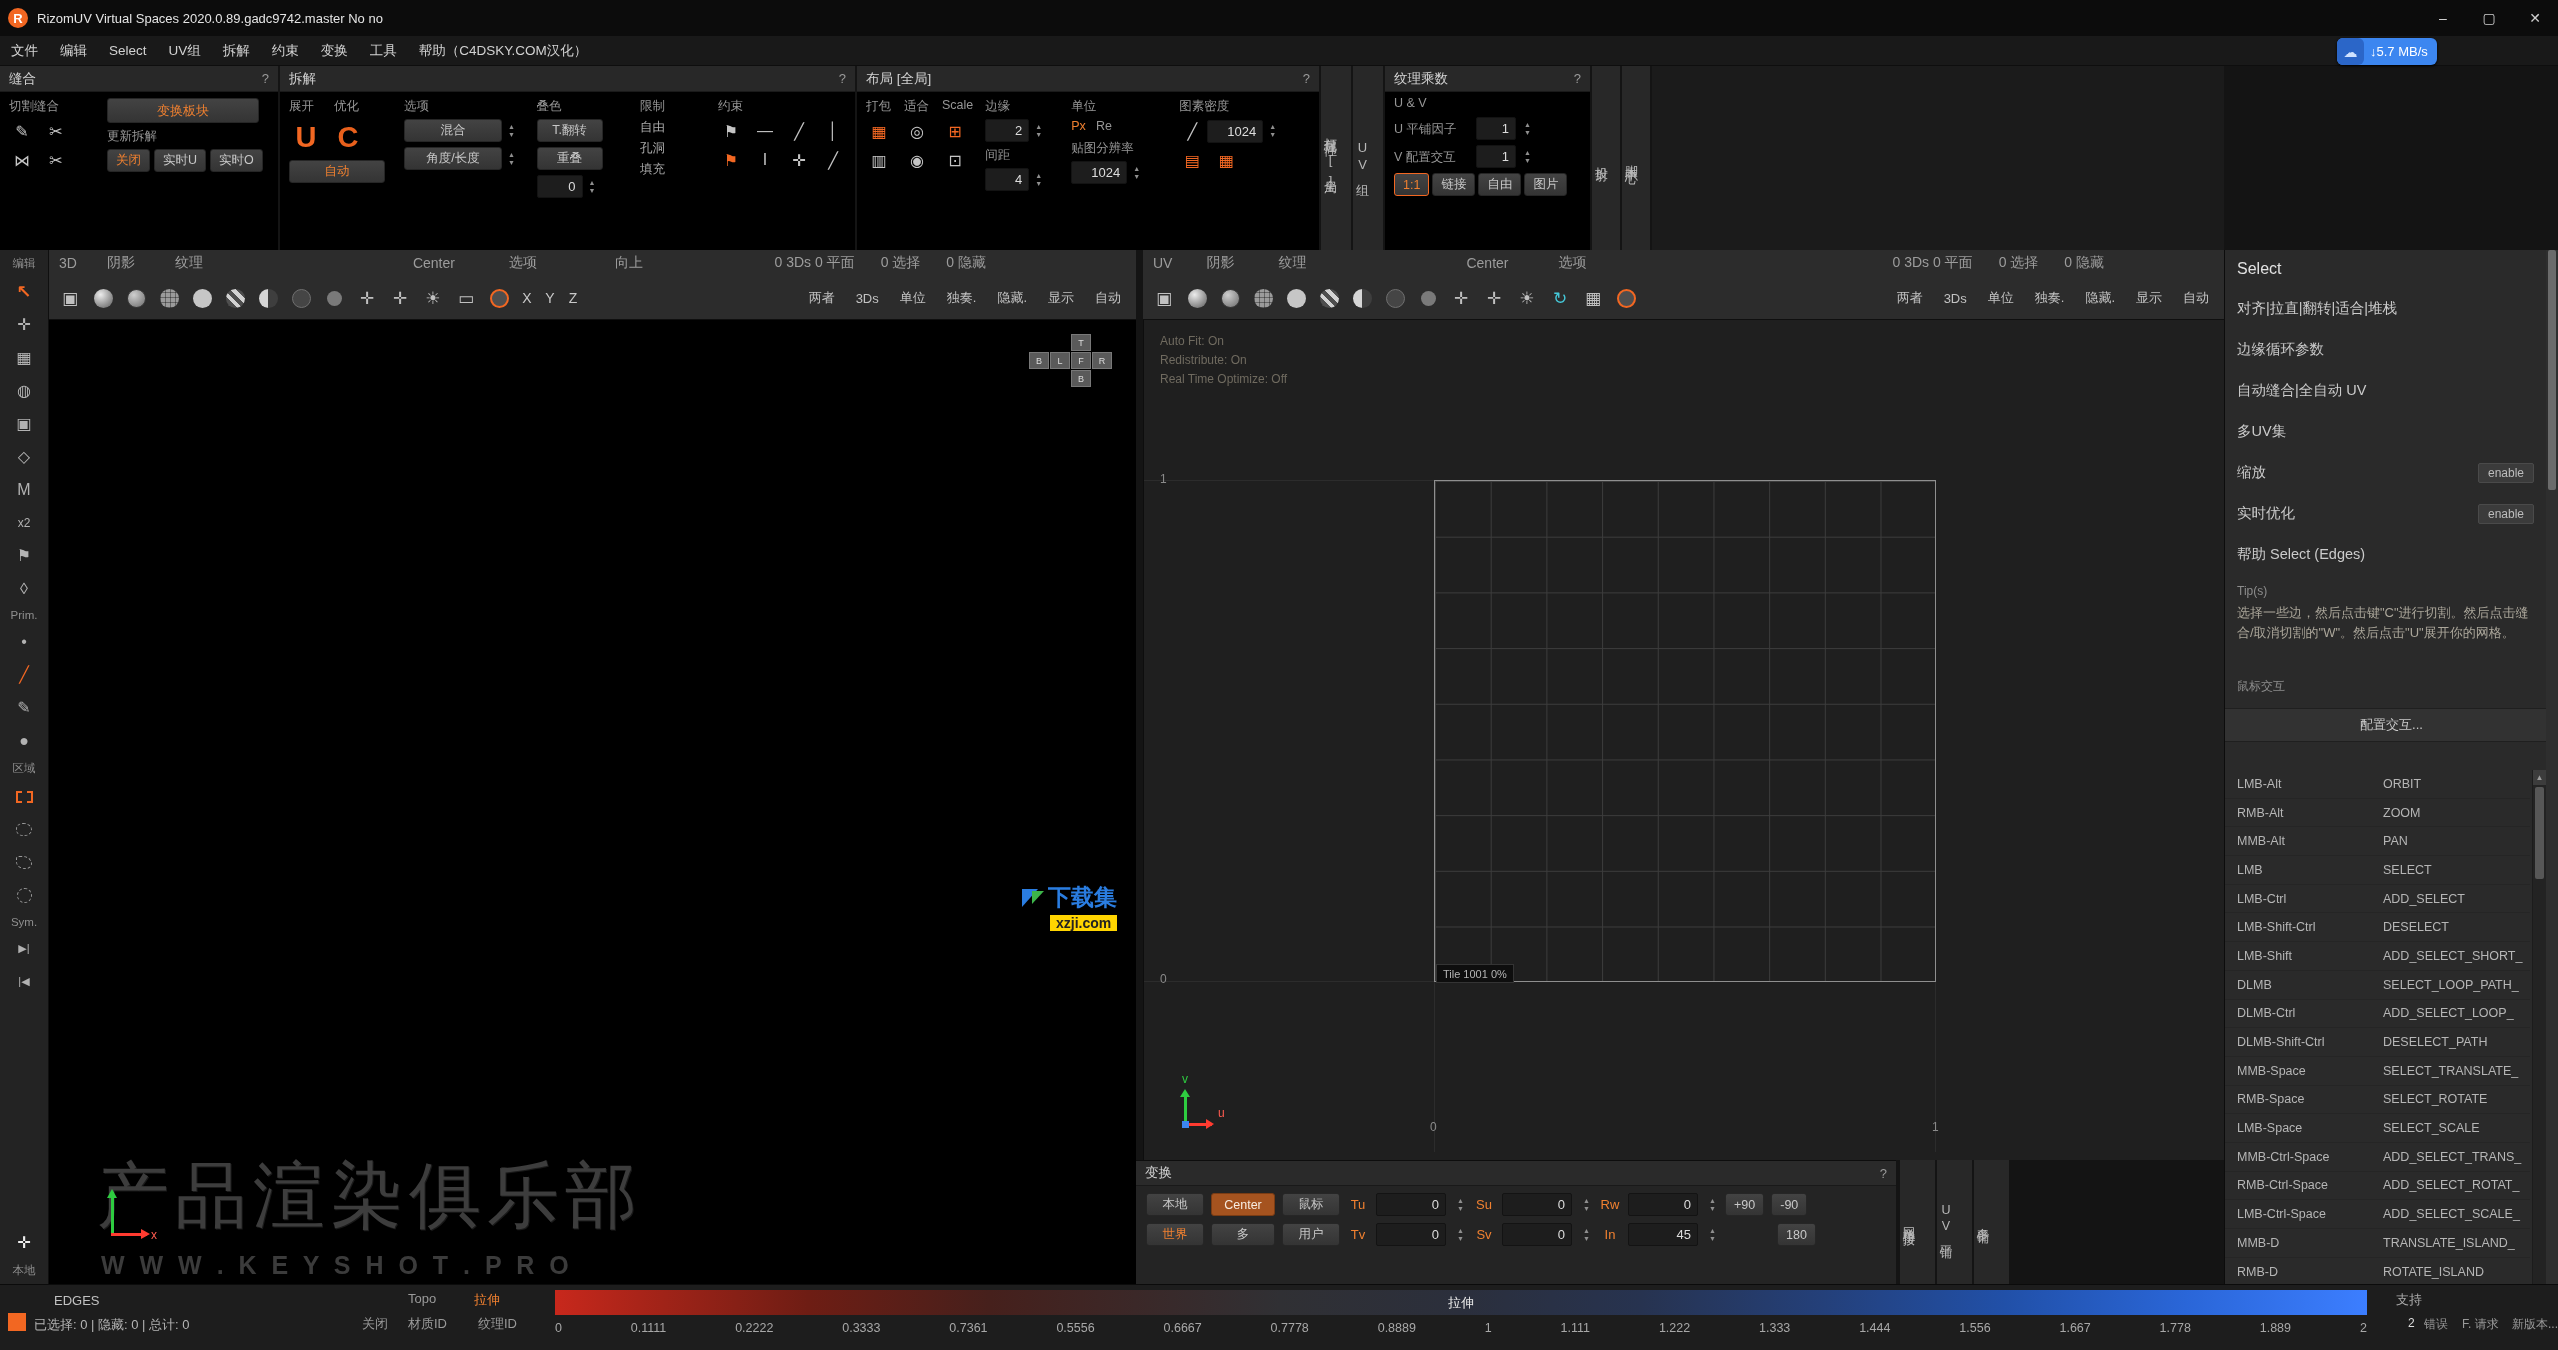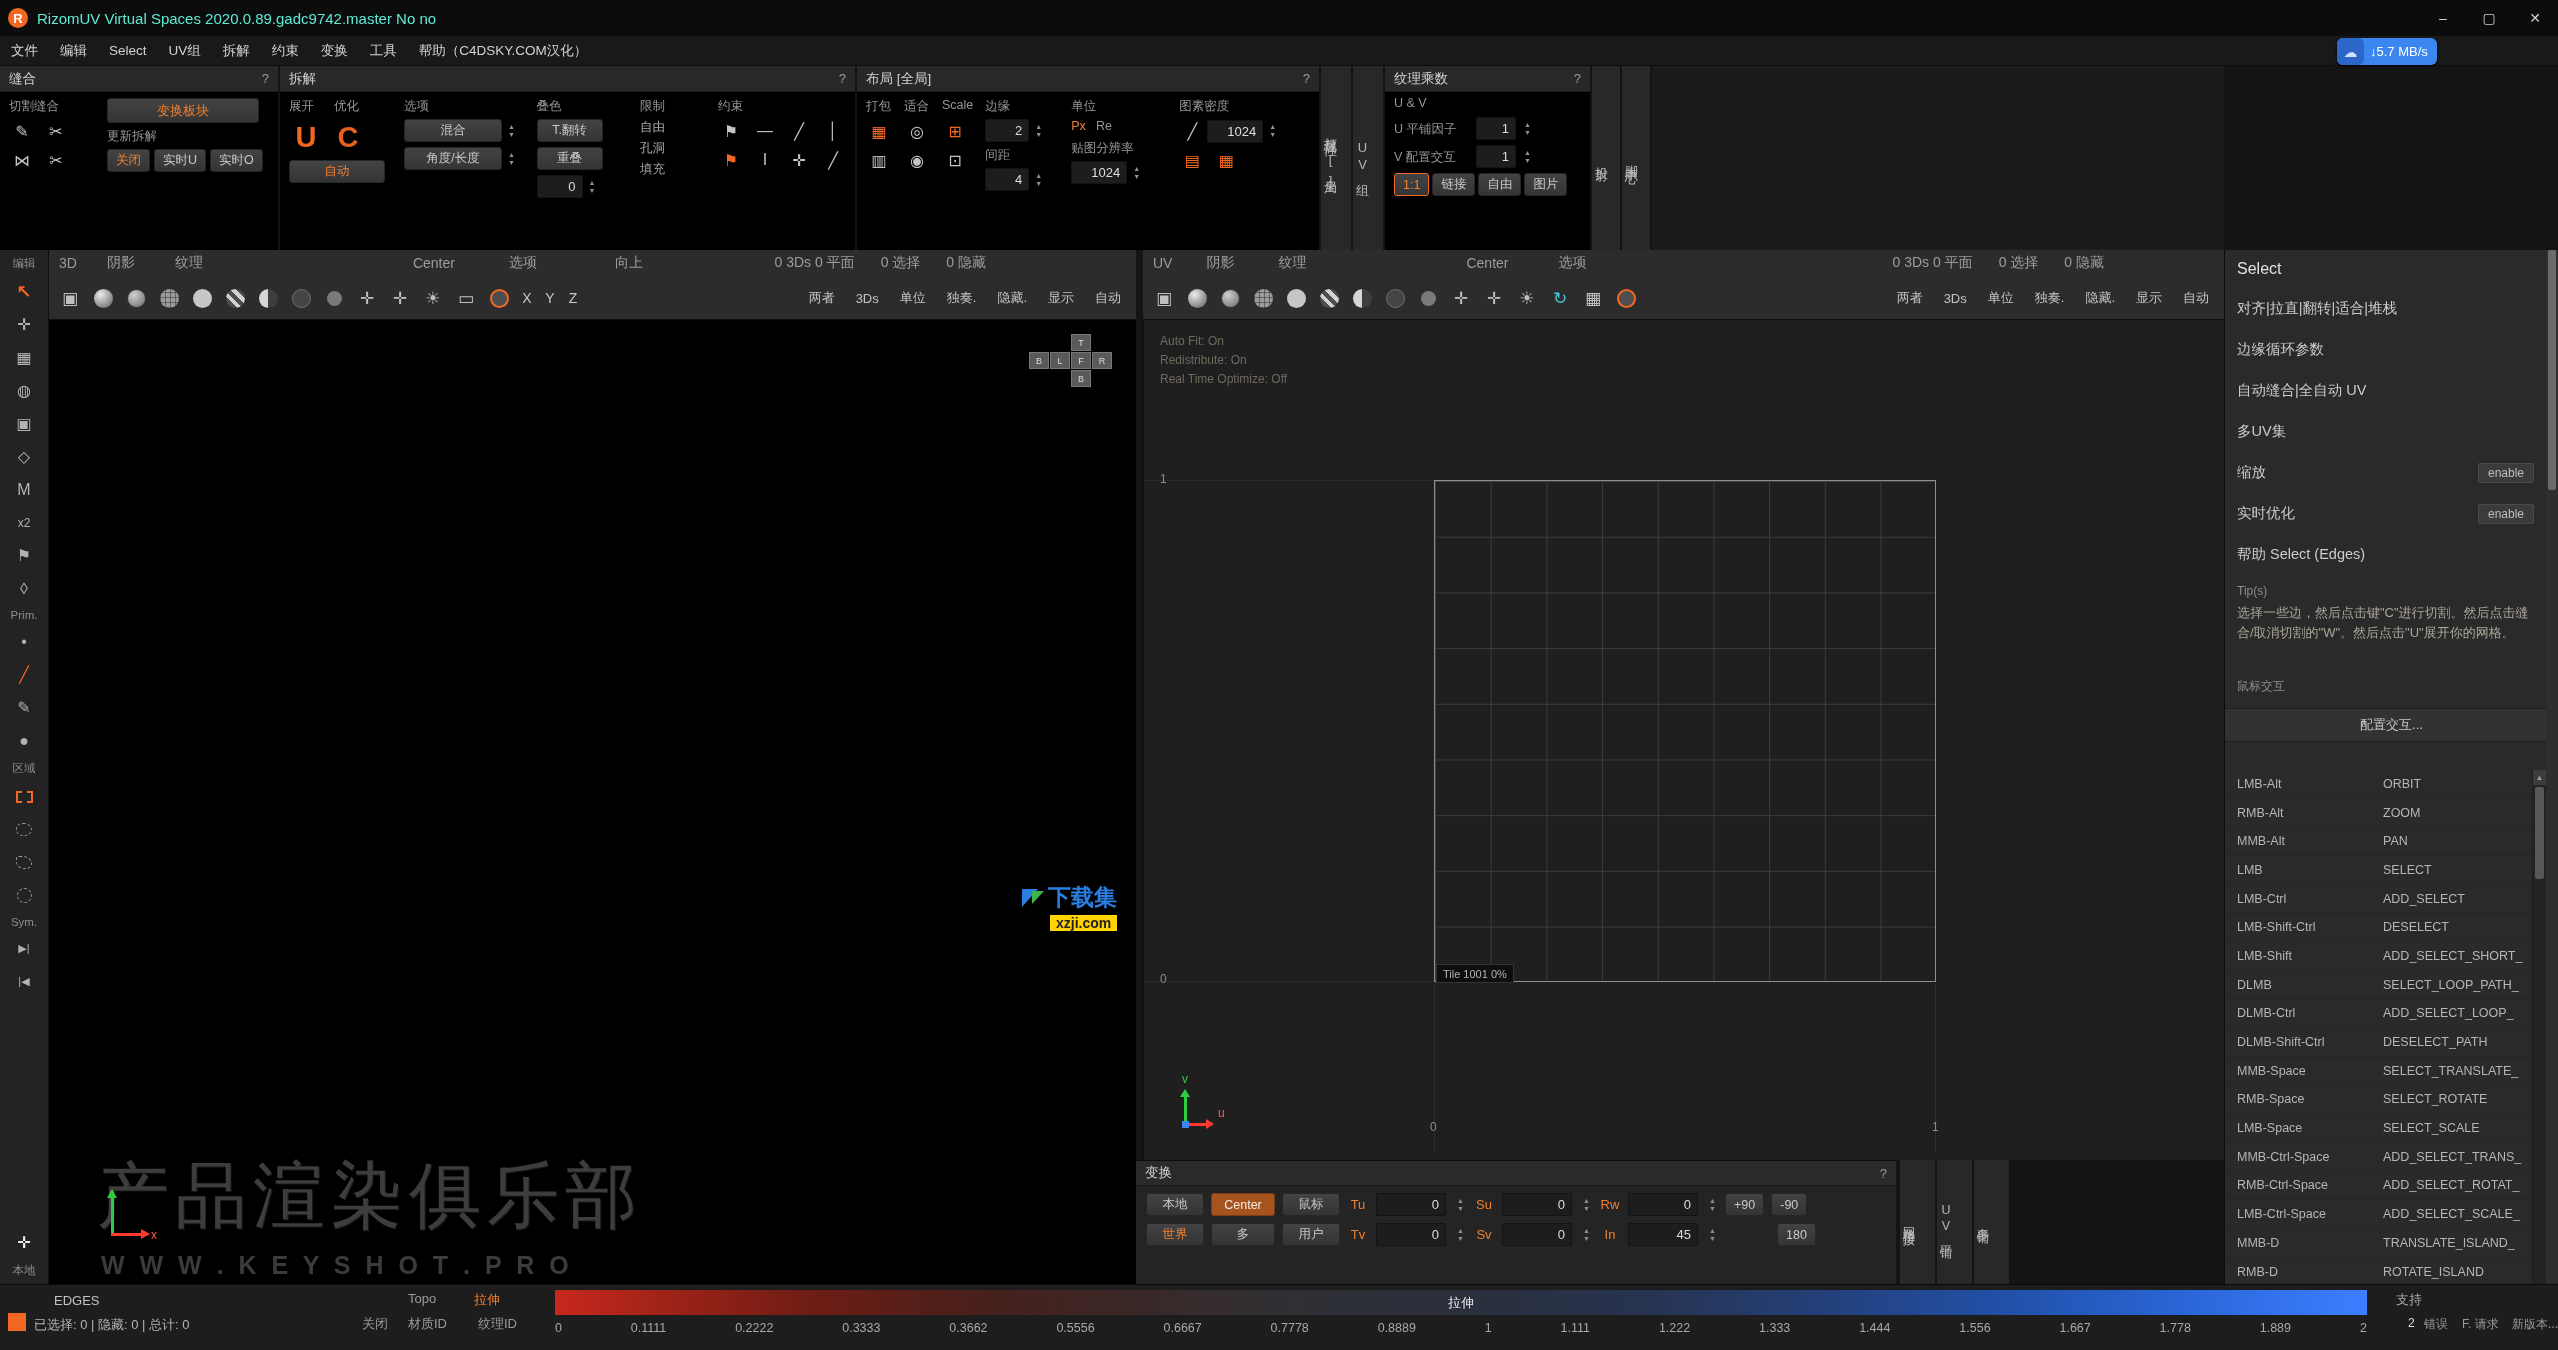--- a/index.html
+++ b/index.html
@@ -2,21 +2,21 @@
 <html><head>
 <meta charset="utf-8">
 <style>
 *{box-sizing:border-box;margin:0;padding:0}
 html,body{background:#090909}
 #app{position:relative;width:2558px;height:1350px;background:#141414;font-family:"Liberation Sans","DejaVu Sans",sans-serif;color:#c6c6c6;overflow:hidden}
 
 .titlebar{position:absolute;left:0;top:0;width:2558px;height:36px;background:#0c0c0c;display:flex;align-items:center}
 .logo{width:20px;height:20px;border-radius:50%;margin:0 9px 0 8px;background:#f26722;display:flex;align-items:center;justify-content:center;color:#fff;font-size:13px;font-weight:bold}
 .logo::before{content:"R"}
-.wtitle{font-size:15px;color:#5eead4}
+.wtitle{font-size:13px;color:#e5e5e5}
 .winbtns{margin-left:auto;display:flex}
 .wb{width:46px;height:36px;display:flex;align-items:center;justify-content:center;color:#cfcfcf;font-size:14px}
 .wb-min::before{content:"–"} .wb-max::before{content:"▢"} .wb-close::before{content:"✕"}
 
 .menubar{position:absolute;left:0;top:36px;width:2558px;height:30px;background:#191919;display:flex;align-items:center;border-bottom:1px solid #0e0e0e}
 .mi{padding:0 11px;font-size:13.5px;color:#d2d2d2}
 
 .badge{position:absolute;left:2337px;top:38px;height:27px;display:flex;align-items:center;background:#3c86f0;border-radius:6px;padding-right:9px;color:#fff;font-size:13px;box-shadow:0 1px 3px #000}
 .bicon{width:27px;height:27px;background:#2b66c8;border-radius:6px;margin-right:6px;display:flex;align-items:center;justify-content:center;font-size:14px;color:#cfe2ff}
 .bicon::before{content:"☁"}
@@ -725,21 +725,21 @@
     <span class="bt" style="left:408px;top:30px;color:#9a9a9a">材质ID</span>
     <span class="bt" style="left:478px;top:30px;color:#9a9a9a">纹理ID</span>
     <div class="grad">
         <span>拉伸</span>
       </div>
     <div class="ticks">
       <span>0</span>
         <span>0.1111</span>
         <span>0.2222</span>
         <span>0.3333</span>
-        <span>0.3662</span>
+        <span>0.7361</span>
         <span>0.5556</span>
         <span>0.6667</span>
         <span>0.7778</span>
         <span>0.8889</span>
         <span>1</span>
         <span>1.111</span>
         <span>1.222</span>
         <span>1.333</span>
         <span>1.444</span>
         <span>1.556</span>

